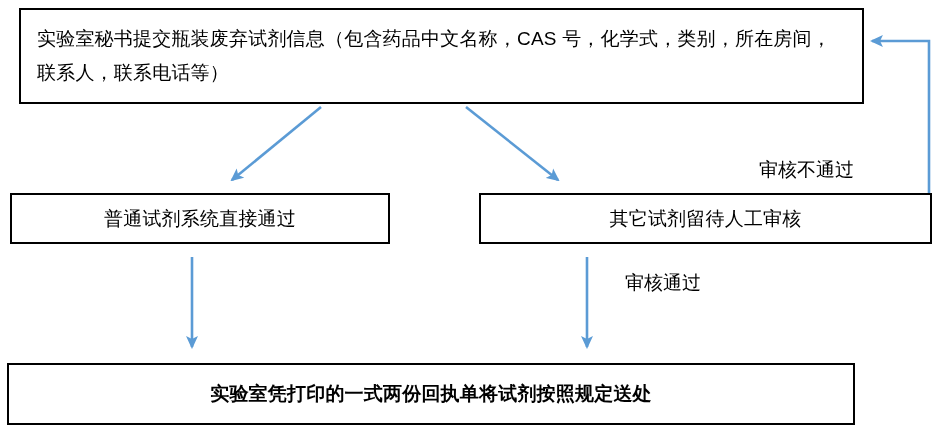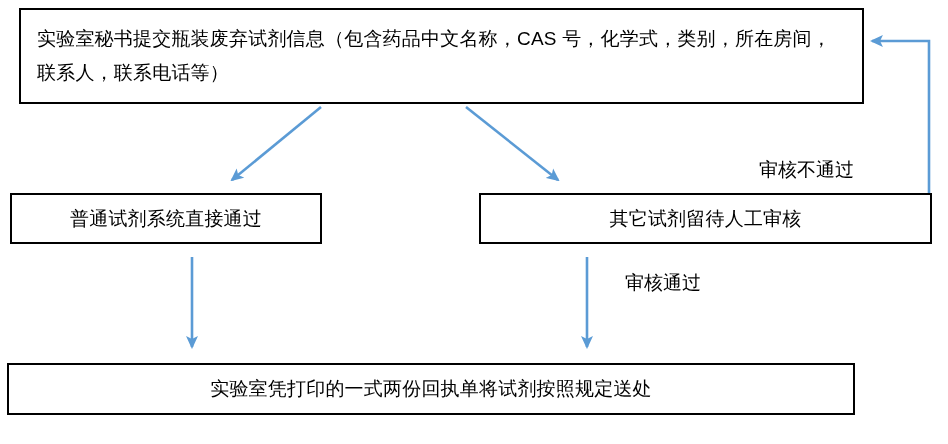--- a/index.html
+++ b/index.html
@@ -45,43 +45,44 @@
   }
   #node-submit .label {
     padding-top: 6px;
     text-align: left;
   }
 
   
   #node-auto-pass {
     left: 10px;
     top: 193px;
-    width: 312px;
+    width: 380px;
     height: 51px;
     justify-content: center;
   }
   #node-auto-pass .label { text-align: center; }
 
   
   #node-manual-review {
     left: 479px;
     top: 193px;
     width: 453px;
     height: 51px;
     justify-content: center;
   }
   #node-manual-review .label { text-align: center; }
 
   
   #node-dispose {
     left: 7px;
     top: 363px;
     width: 848px;
-    height: 52px;
+    height: 62px;
     justify-content: flex-end;
+    font-weight: bold;
   }
   #node-dispose .label { text-align: center; }
 
   
   .edge-label {
     position: absolute;
     color: #000000;
     font-size: 19px;
     line-height: 26px;
     white-space: nowrap;

